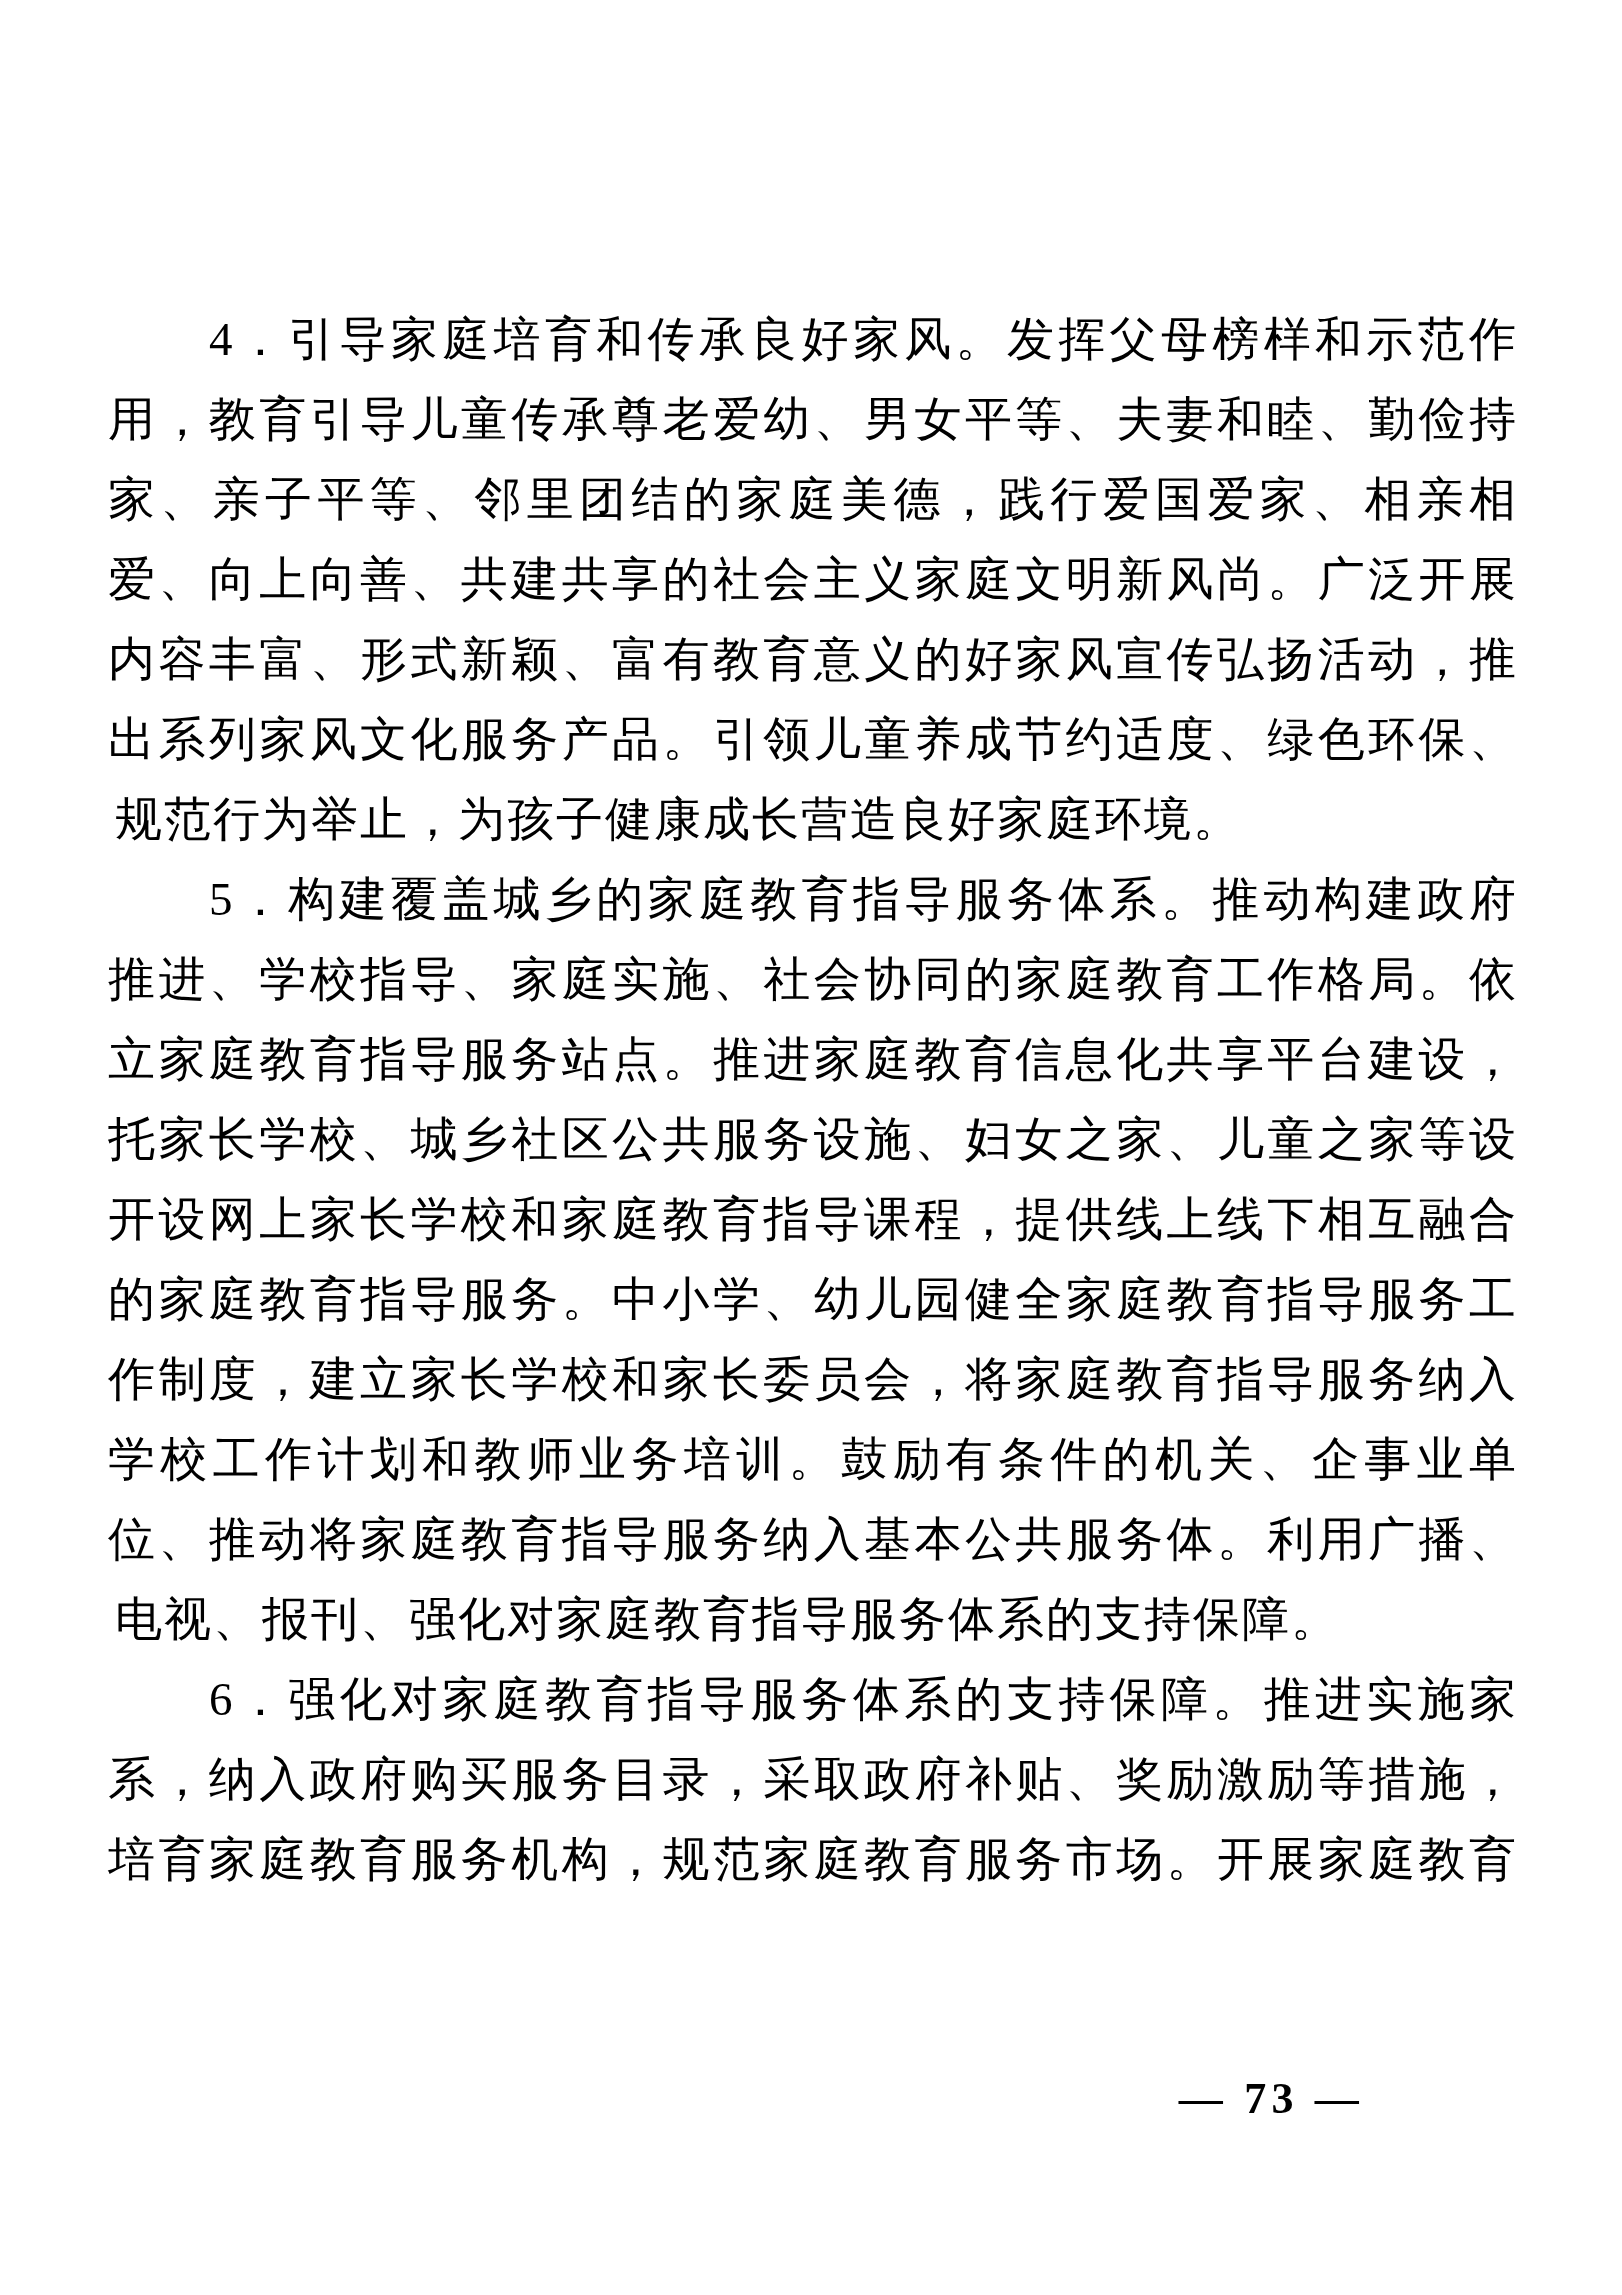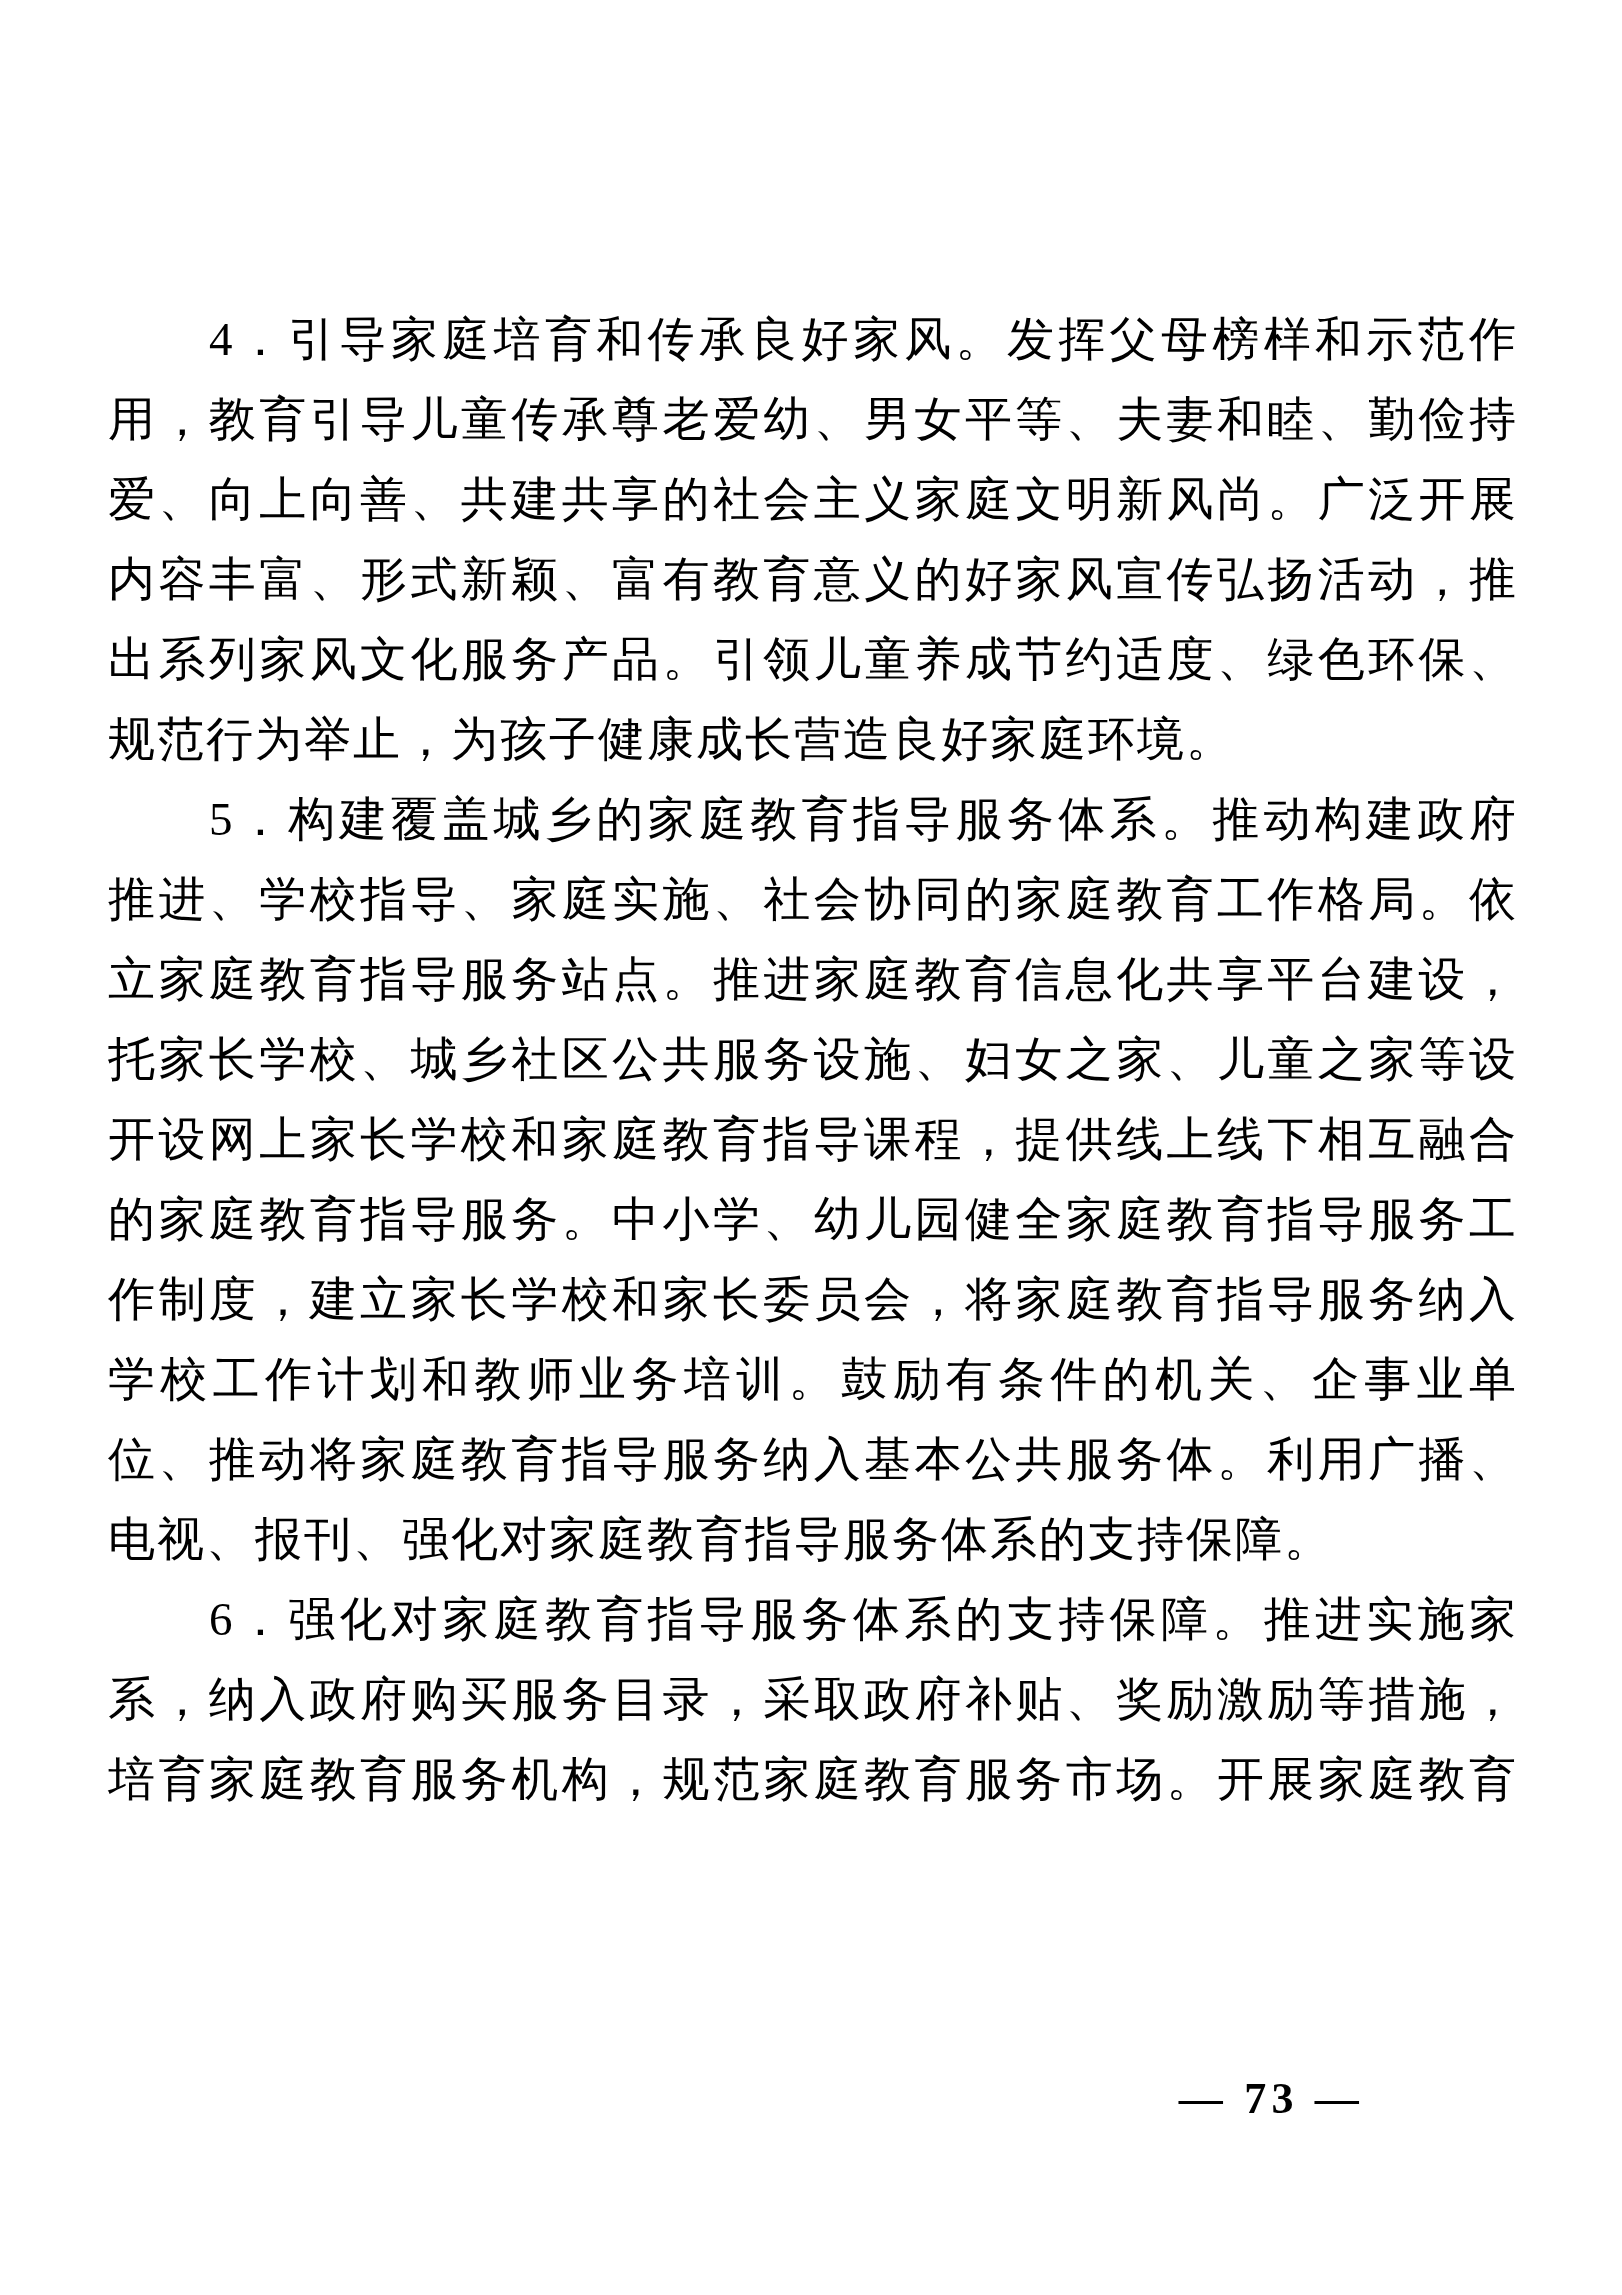--- a/index.html
+++ b/index.html
@@ -34,40 +34,42 @@
     text-align-last: justify;
     height: 80px;
     overflow: visible;
   }
   .line.indent {
     padding-left: 101px;
   }
   .line.no-justify {
     text-align: left;
     text-align-last: left;
+    margin-left: 7px;
   }
   .page-footer {
     position: absolute;
     top: 2076px;
     right: 259px;
     font-size: 44px;
     line-height: 46px;
     letter-spacing: 5.2px;
     white-space: nowrap;
     font-weight: bold;
   }
 </style>
 </head>
 <body>
 
 <div class="page">
 
   <div class="text-block">
       <div class="line indent">4．引导家庭培育和传承良好家风。发挥父母榜样和示范作</div>
       <div class="line">用，教育引导儿童传承尊老爱幼、男女平等、夫妻和睦、勤俭持</div>
+      <div class="line">家、亲子平等、邻里团结的家庭美德，践行爱国爱家、相亲相</div>
       <div class="line">爱、向上向善、共建共享的社会主义家庭文明新风尚。广泛开展</div>
       <div class="line">内容丰富、形式新颖、富有教育意义的好家风宣传弘扬活动，推</div>
       <div class="line">出系列家风文化服务产品。引领儿童养成节约适度、绿色环保、</div>
       <div class="line no-justify">规范行为举止，为孩子健康成长营造良好家庭环境。</div>
       <div class="line indent">5．构建覆盖城乡的家庭教育指导服务体系。推动构建政府</div>
       <div class="line">推进、学校指导、家庭实施、社会协同的家庭教育工作格局。依</div>
       <div class="line">立家庭教育指导服务站点。推进家庭教育信息化共享平台建设，</div>
       <div class="line">托家长学校、城乡社区公共服务设施、妇女之家、儿童之家等设</div>
       <div class="line">开设网上家长学校和家庭教育指导课程，提供线上线下相互融合</div>
       <div class="line">的家庭教育指导服务。中小学、幼儿园健全家庭教育指导服务工</div>

